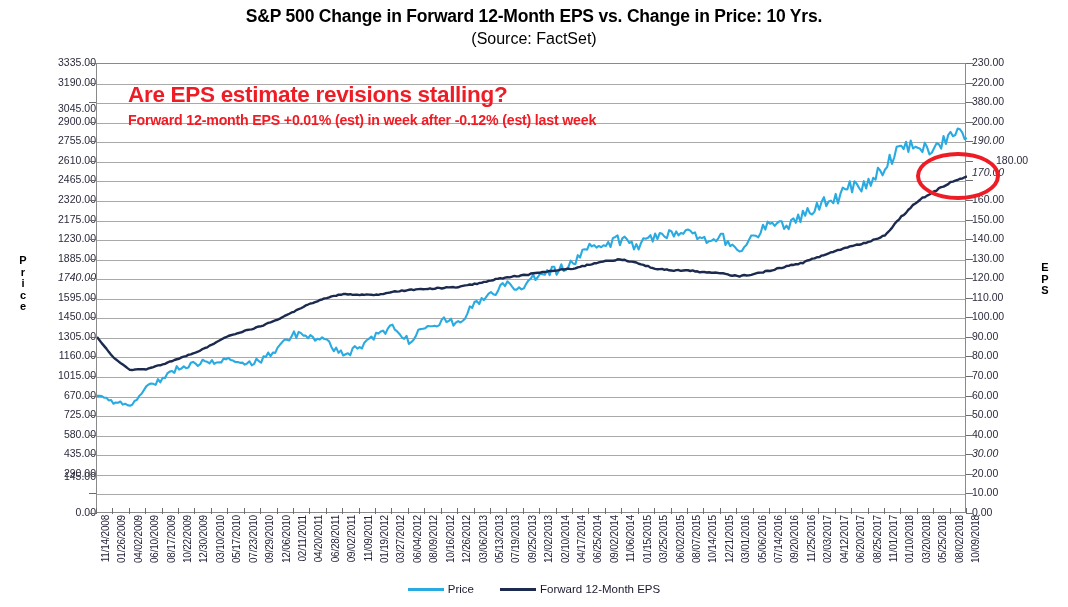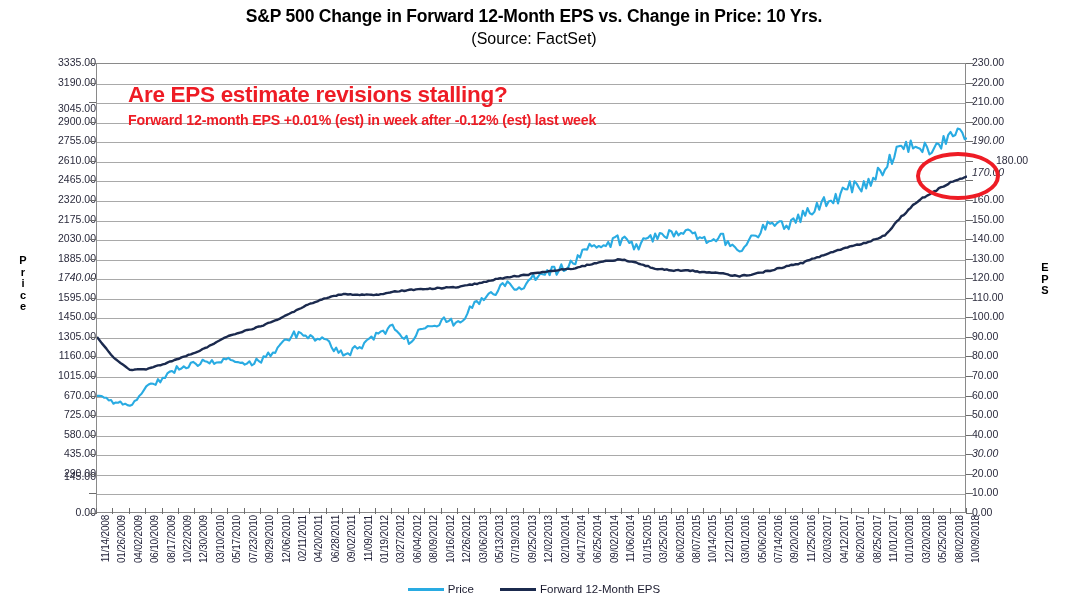--- a/index.html
+++ b/index.html
@@ -148,21 +148,21 @@
     <div class="ytick-left" style="top: 330.913px;">1305.00</div>
     <div class="tickmark-l" style="top: 336.913px;"></div>
     <div class="ytick-left" style="top: 311.348px;">1450.00</div>
     <div class="tickmark-l" style="top: 317.348px;"></div>
     <div class="ytick-left" style="top: 291.783px;">1595.00</div>
     <div class="tickmark-l" style="top: 297.783px;"></div>
     <div class="ytick-left" style="top: 272.217px; font-style: italic;">1740.00</div>
     <div class="tickmark-l" style="top: 278.217px;"></div>
     <div class="ytick-left" style="top: 252.652px;">1885.00</div>
     <div class="tickmark-l" style="top: 258.652px;"></div>
-    <div class="ytick-left" style="top: 233.087px;">2030.00</div>
+    <div class="ytick-left" style="top: 233.087px;">1230.00</div>
     <div class="tickmark-l" style="top: 239.087px;"></div>
     <div class="ytick-left" style="top: 213.522px;">2175.00</div>
     <div class="tickmark-l" style="top: 219.522px;"></div>
     <div class="ytick-left" style="top: 193.957px;">2320.00</div>
     <div class="tickmark-l" style="top: 199.957px;"></div>
     <div class="ytick-left" style="top: 174.391px;">2465.00</div>
     <div class="tickmark-l" style="top: 180.391px;"></div>
     <div class="ytick-left" style="top: 154.826px;">2610.00</div>
     <div class="tickmark-l" style="top: 160.826px;"></div>
     <div class="ytick-left" style="top: 135px;">2755.00</div>
@@ -212,21 +212,21 @@
     <div class="ytick-right" style="top: 193.957px;">160.00</div>
     <div class="tickmark-r" style="top: 199.957px;"></div>
     <div class="ytick-right" style="top: 167px; font-style: italic;">170.00</div>
     <div class="tickmark-r" style="top: 180.391px;"></div>
     <div class="ytick-right" style="top: 154.826px; margin-left: 24px;">180.00</div>
     <div class="tickmark-r" style="top: 160.826px;"></div>
     <div class="ytick-right" style="top: 135.261px; font-style: italic;">190.00</div>
     <div class="tickmark-r" style="top: 141.261px;"></div>
     <div class="ytick-right" style="top: 115.696px;">200.00</div>
     <div class="tickmark-r" style="top: 121.696px;"></div>
-    <div class="ytick-right" style="top: 96.1304px;">210.00</div>
+    <div class="ytick-right" style="top: 96.1304px;">380.00</div>
     <div class="tickmark-r" style="top: 102.13px;"></div>
     <div class="ytick-right" style="top: 76.5652px;">220.00</div>
     <div class="tickmark-r" style="top: 82.5652px;"></div>
     <div class="ytick-right" style="top: 57px;">230.00</div>
     <div class="tickmark-r" style="top: 63px;"></div>
   </div>
 <div id="x-tickmarks">
     <div class="xtickmark" style="left: 96px;"></div>
     <div class="xtickmark" style="left: 112.415px;"></div>
     <div class="xtickmark" style="left: 128.83px;"></div>

